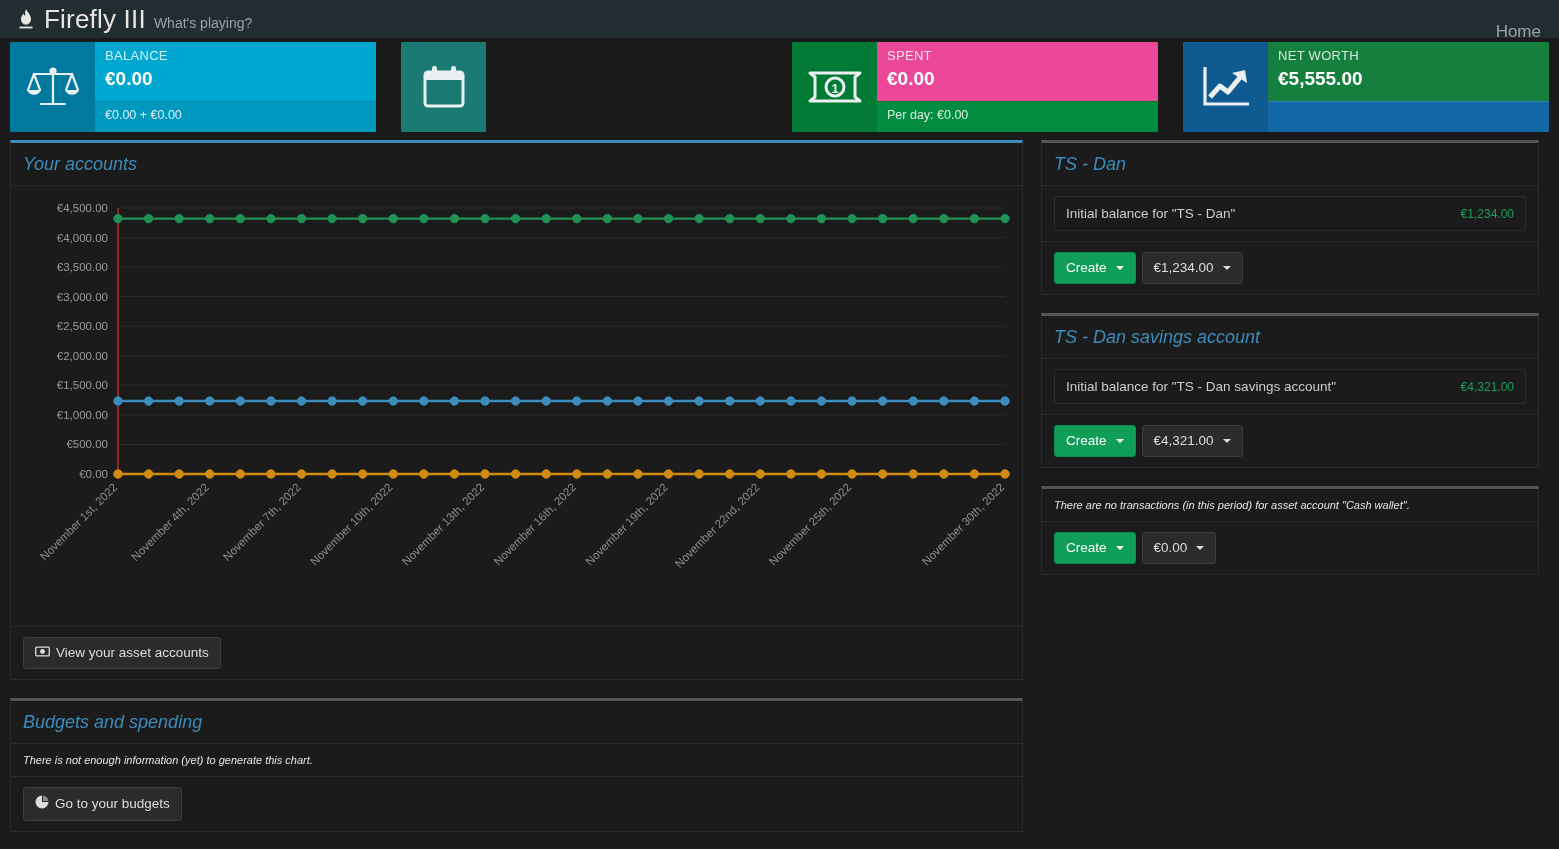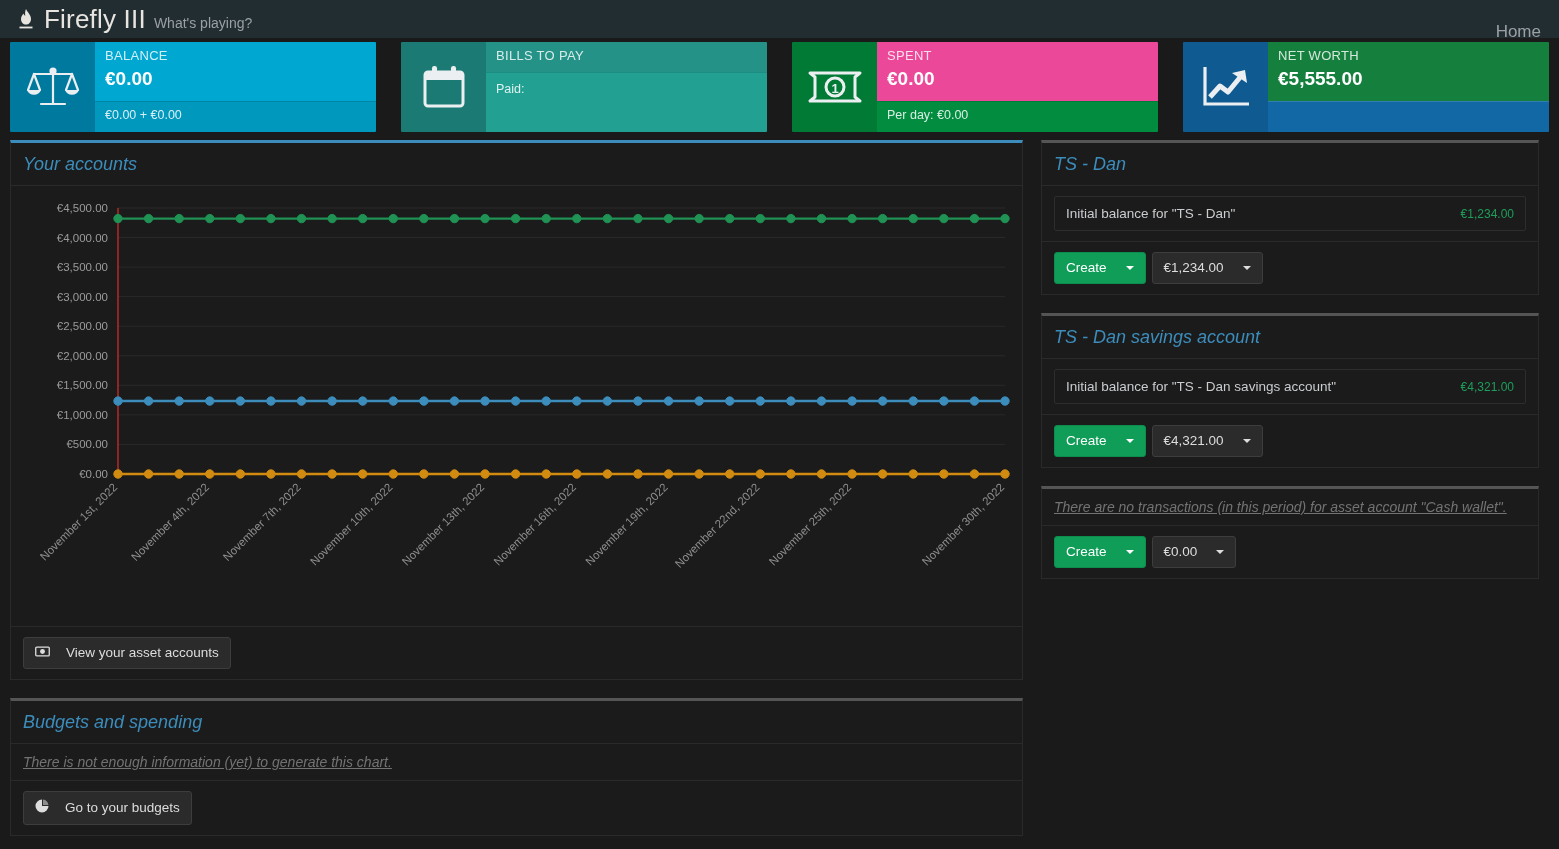--- a/index.html
+++ b/index.html
@@ -146,30 +146,29 @@
     cursor: pointer;
     font-style: italic;
   }
   .panel-body { padding: 10px 12px; }
   .panel-foot {
     padding: 10px 12px;
     border-top: 1px solid #2a2a2a;
   }
 
   .muted-italic {
-    color: #737373;
+    color: #e5e5e5;
     font-style: italic;
-    font-size: 14px;
-    text-decoration: underline;
+    font-size: 11px;
   }
 
   .btn {
     display: inline-flex;
     align-items: center;
-    gap: 16px;
+    gap: 6px;
     background: #2b2b2b;
     border: 1px solid #3d3d3d;
     color: #ddd;
     font-size: 13.5px;
     padding: 7px 11px;
     border-radius: 3px;
     cursor: pointer;
     font-family: "Liberation Sans", sans-serif;
     line-height: 16px;
   }
@@ -250,26 +249,20 @@
   </div>
 
   <div class="infobox ib-teal">
     <div class="ib-icon">
       <svg width="52" height="50" viewBox="0 0 52 50">
         <rect x="7" y="10" width="38" height="34" rx="3" fill="none" stroke="#eceff1" stroke-width="3"></rect>
         <rect x="14" y="4" width="5" height="11" rx="2.2" fill="#eceff1"></rect>
         <rect x="33" y="4" width="5" height="11" rx="2.2" fill="#eceff1"></rect>
         <rect x="7" y="10" width="38" height="8" fill="#eceff1"></rect>
       </svg>
-    </div>
-    <div class="ib-body">
-      <div class="ib-top">
-        <span class="ib-label">BILLS TO PAY</span>
-      </div>
-      <div class="ib-foot">Paid:</div>
     </div>
   </div>
 
   <div class="infobox ib-green">
     <div class="ib-icon">
       <svg width="56" height="40" viewBox="0 0 56 40">
         <path d="M3 6 L8 10 L8 30 L3 34 L53 34 L48 30 L48 10 L53 6 Z" fill="none" stroke="#eceff1" stroke-width="3" stroke-linejoin="round"></path>
         <circle cx="28" cy="20" r="9" fill="none" stroke="#eceff1" stroke-width="3"></circle>
         <text x="28" y="25.5" font-size="13" fill="#eceff1" text-anchor="middle" font-family="Liberation Sans, sans-serif" font-weight="bold">1</text>
       </svg>

